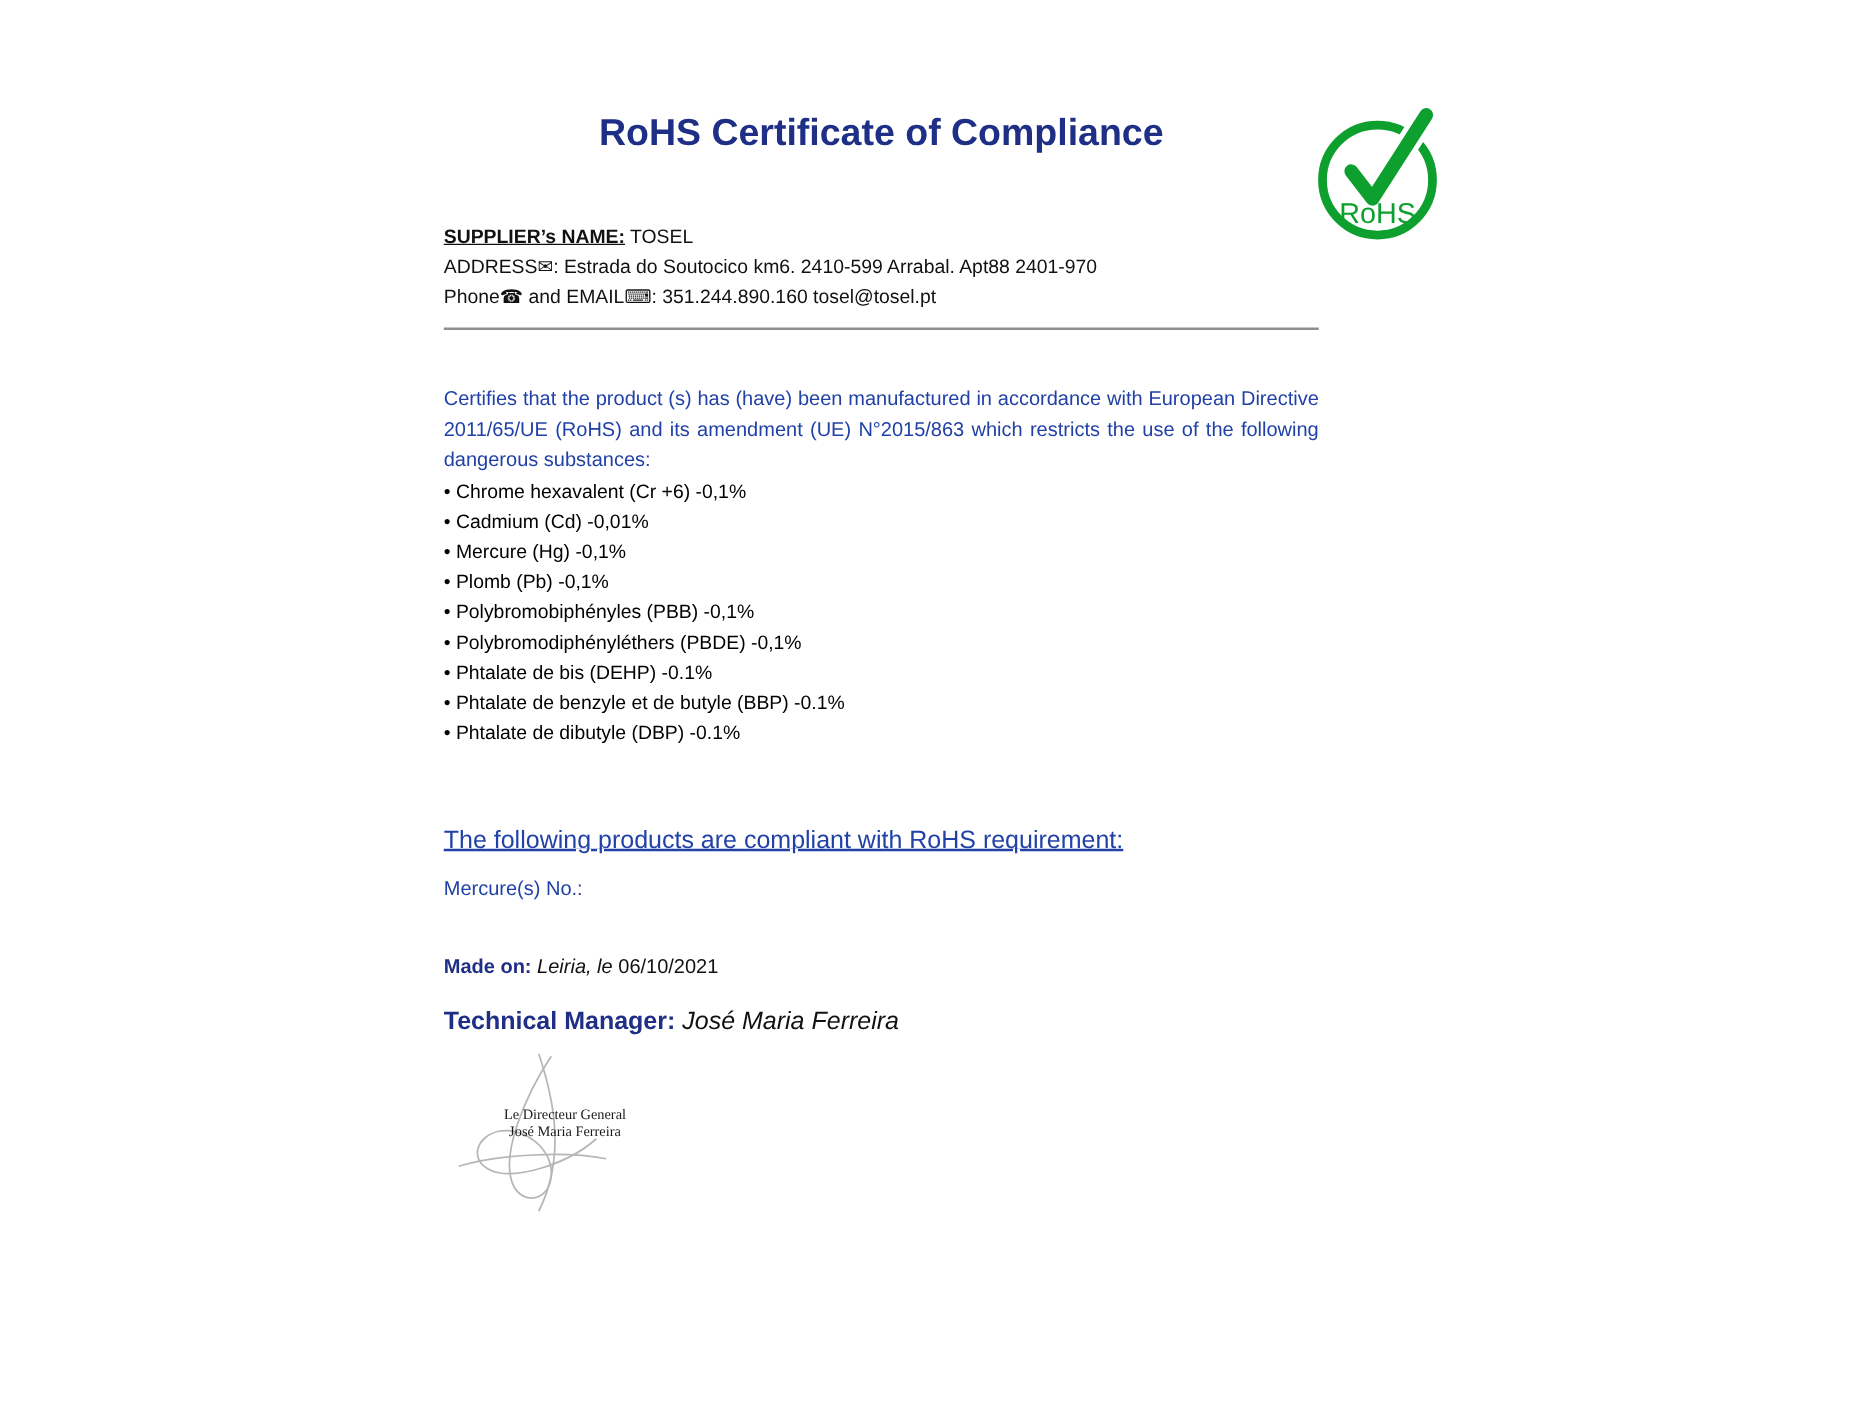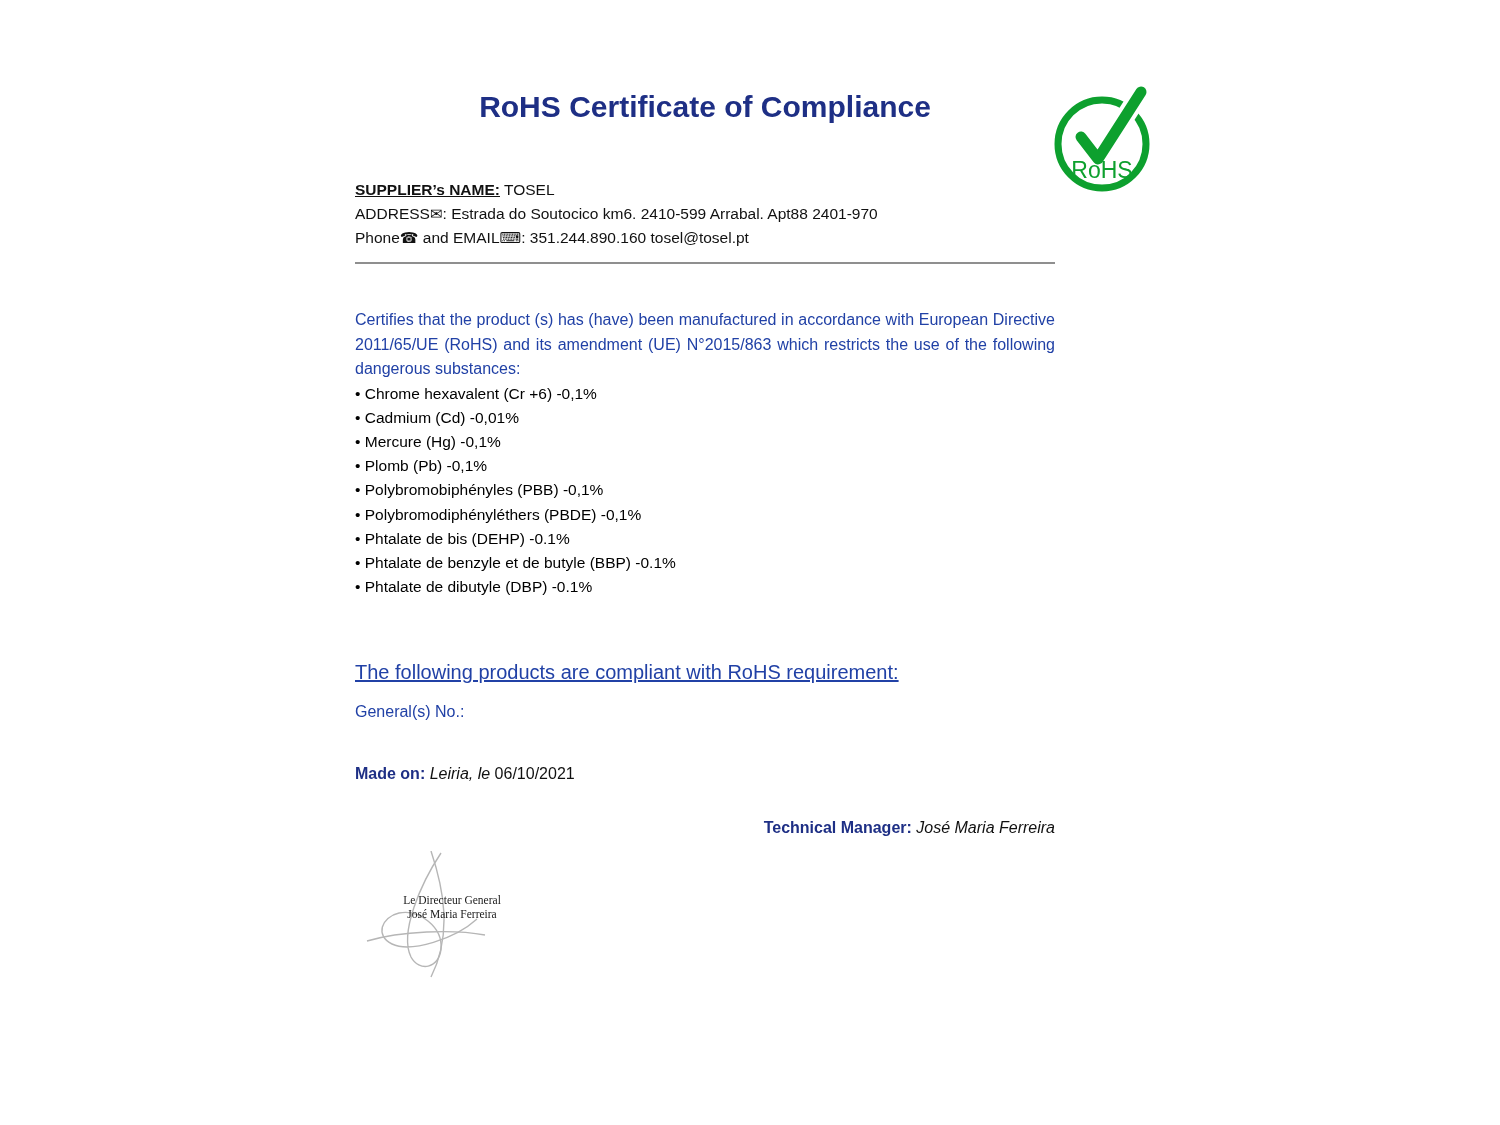--- a/index.html
+++ b/index.html
@@ -58,21 +58,21 @@
     color: var(--text_blue);
     font-size: 20px;
     text-decoration: underline;
   }
   .articles {
     margin-top: 19px;
     color: var(--text_blue);
     font-size: 16px;
   }
   .made-on { margin-top: 44px; font-size: 16px; }
-  .tech-mgr { margin-top: 36px; font-size: 16px; text-align: right; }
+  .tech-mgr { margin-top: 23px; font-size: 20px; }
   .blue-bold-label { font-weight: bold; color: var(--title_blue); }
   .italic-val { font-style: italic; color: #111; }
   .plain-val { color: #111; }
   .signature {
     position: relative;
     margin-top: 14px;
     margin-left: 4px;
     width: 160px; height: 130px;
   }
   .signature svg { position: absolute; left: 0; top: 0; }
@@ -132,21 +132,21 @@
       <li>Plomb (Pb) -0,1%</li>
       <li>Polybromobiphényles (PBB) -0,1%</li>
       <li>Polybromodiphényléthers (PBDE) -0,1%</li>
       <li>Phtalate de bis (DEHP) -0.1%</li>
       <li>Phtalate de benzyle et de butyle (BBP) -0.1%</li>
       <li>Phtalate de dibutyle (DBP) -0.1%</li>
     </ul>
 
     <p class="compliance-note">The following products are compliant with RoHS requirement:</p>
 
-    <p class="articles">General(s) No.:</p>
+    <p class="articles">Mercure(s) No.:</p>
 
     <p class="made-on">
       <span class="blue-bold-label">Made on:</span>
       <span class="italic-val">Leiria, le</span>
       <span class="plain-val">06/10/2021</span>
     </p>
 
     <p class="tech-mgr">
       <span class="blue-bold-label">Technical Manager:</span>
       <span class="italic-val">José Maria Ferreira</span>

